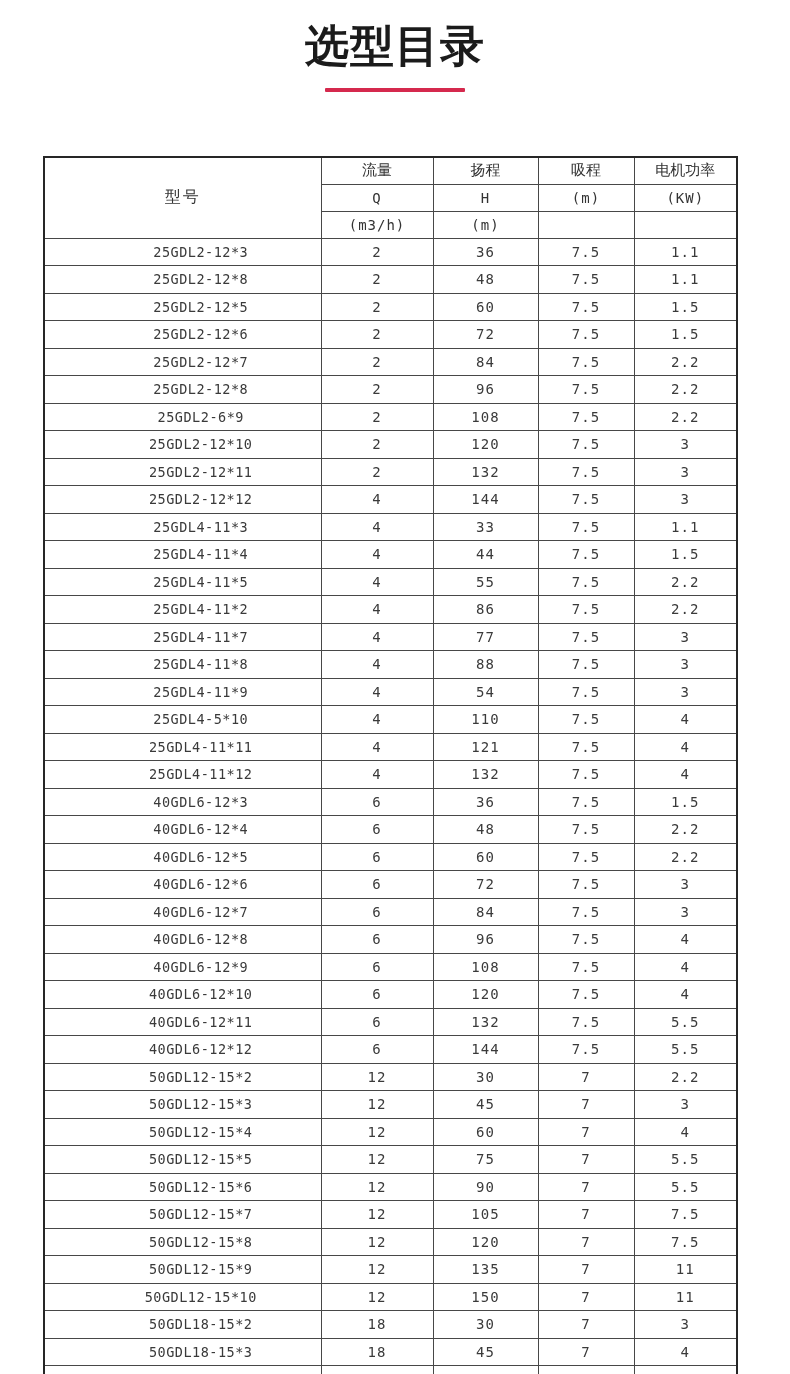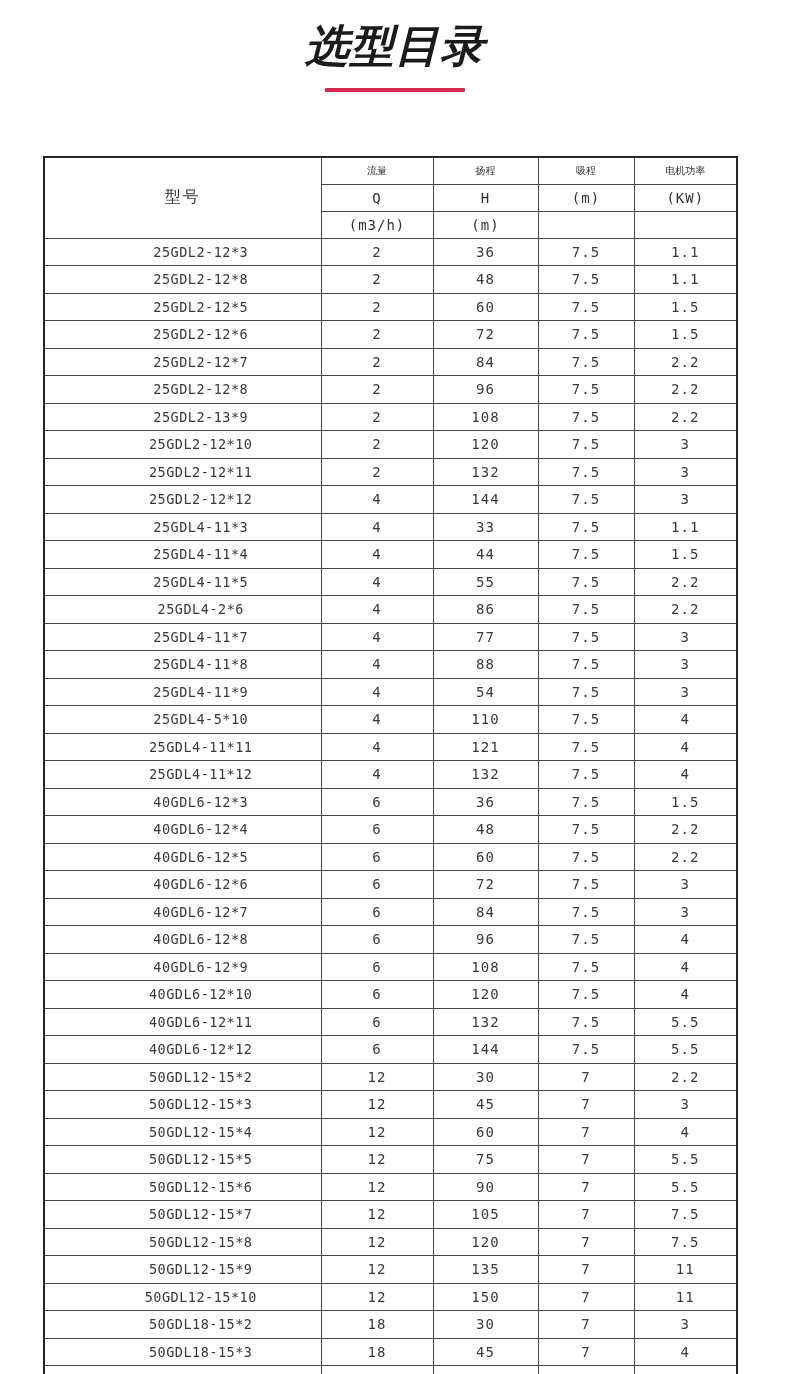--- a/index.html
+++ b/index.html
@@ -12,21 +12,20 @@
     font-family: "Liberation Sans", "DejaVu Sans", sans-serif;
   }
   .page-title {
     margin: 20px 0 0 0;
     text-align: center;
     font-size: 44px;
     line-height: 52px;
     font-weight: bold;
     color: #1b1b1b;
     letter-spacing: 1px;
-    font-style: italic;
   }
   .title-divider {
     width: 140px;
     height: 4px;
     margin: 16px auto 0 auto;
     background: #d5294d;
     border-radius: 1px;
   }
   table.catalog {
     border-collapse: collapse;
@@ -39,21 +38,21 @@
     border: 1px solid #474747;
     text-align: center;
     vertical-align: middle;
     padding: 0;
     font-weight: normal;
     overflow: hidden;
     white-space: nowrap;
   }
   .catalog thead th {
     height: 27px;
-    font-size: 10px;
+    font-size: 15px;
     color: #333333;
   }
   .catalog thead th.mono {
     font-family: "DejaVu Sans Mono", "Liberation Mono", monospace;
     font-size: 14px;
     letter-spacing: 1px;
   }
   .catalog thead th.model-head {
     font-size: 16px;
     letter-spacing: 2px;
@@ -146,21 +145,21 @@
         <td>2.2</td>
       </tr>
       <tr>
         <td class="model-cell">25GDL2-12*8</td>
         <td>2</td>
         <td>96</td>
         <td>7.5</td>
         <td>2.2</td>
       </tr>
       <tr>
-        <td class="model-cell">25GDL2-13*9</td>
+        <td class="model-cell">25GDL2-6*9</td>
         <td>2</td>
         <td>108</td>
         <td>7.5</td>
         <td>2.2</td>
       </tr>
       <tr>
         <td class="model-cell">25GDL2-12*10</td>
         <td>2</td>
         <td>120</td>
         <td>7.5</td>
@@ -195,21 +194,21 @@
         <td>1.5</td>
       </tr>
       <tr>
         <td class="model-cell">25GDL4-11*5</td>
         <td>4</td>
         <td>55</td>
         <td>7.5</td>
         <td>2.2</td>
       </tr>
       <tr>
-        <td class="model-cell">25GDL4-2*6</td>
+        <td class="model-cell">25GDL4-11*2</td>
         <td>4</td>
         <td>86</td>
         <td>7.5</td>
         <td>2.2</td>
       </tr>
       <tr>
         <td class="model-cell">25GDL4-11*7</td>
         <td>4</td>
         <td>77</td>
         <td>7.5</td>

